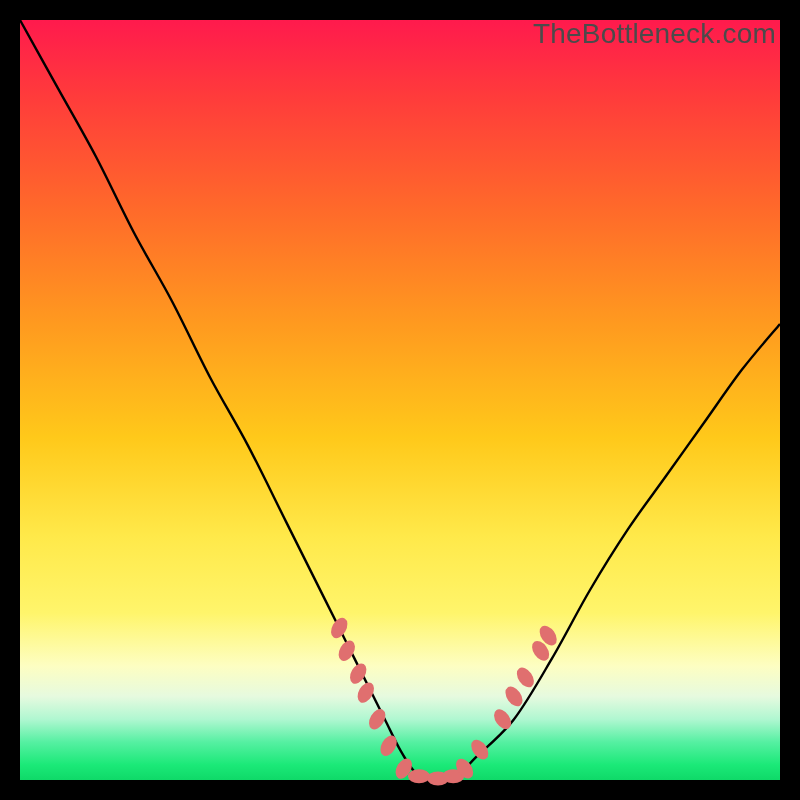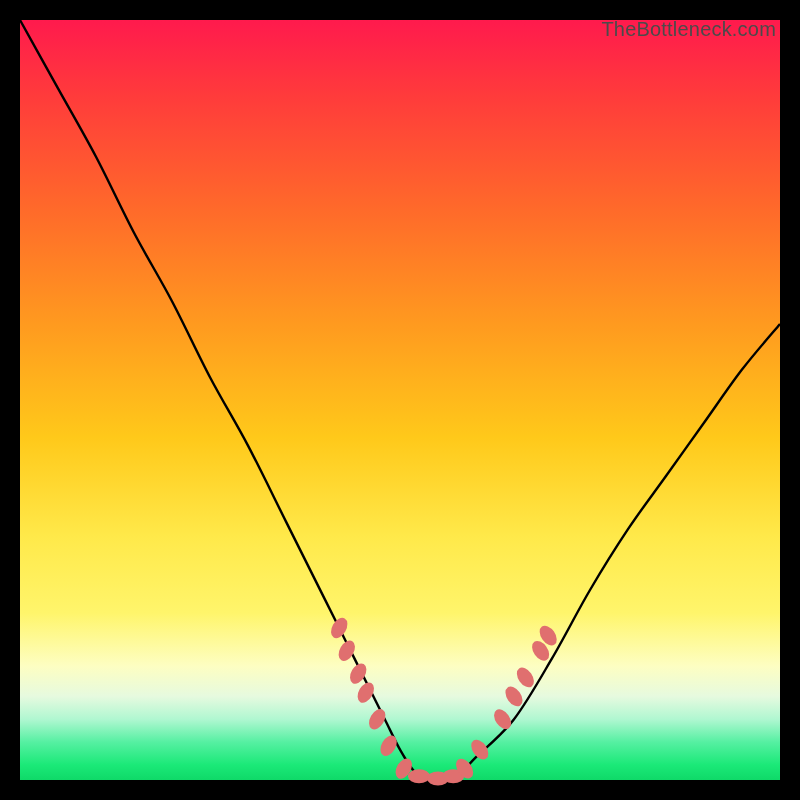--- a/index.html
+++ b/index.html
@@ -38,21 +38,21 @@
       #56f0a2 95%,
       #1be978 98%,
       #0fd968 100%
     );
   }
   .watermark {
     position: absolute;
     top: -2px;
     right: 4px;
     font-family: Arial, Helvetica, sans-serif;
-    font-size: 20px;
+    font-size: 28px;
     letter-spacing: 0.2px;
     color: #4b4b4b;
     font-weight: 500;
   }
   svg.curve {
     position: absolute;
     left: 0;
     top: 0;
     width: 760px;
     height: 760px;

